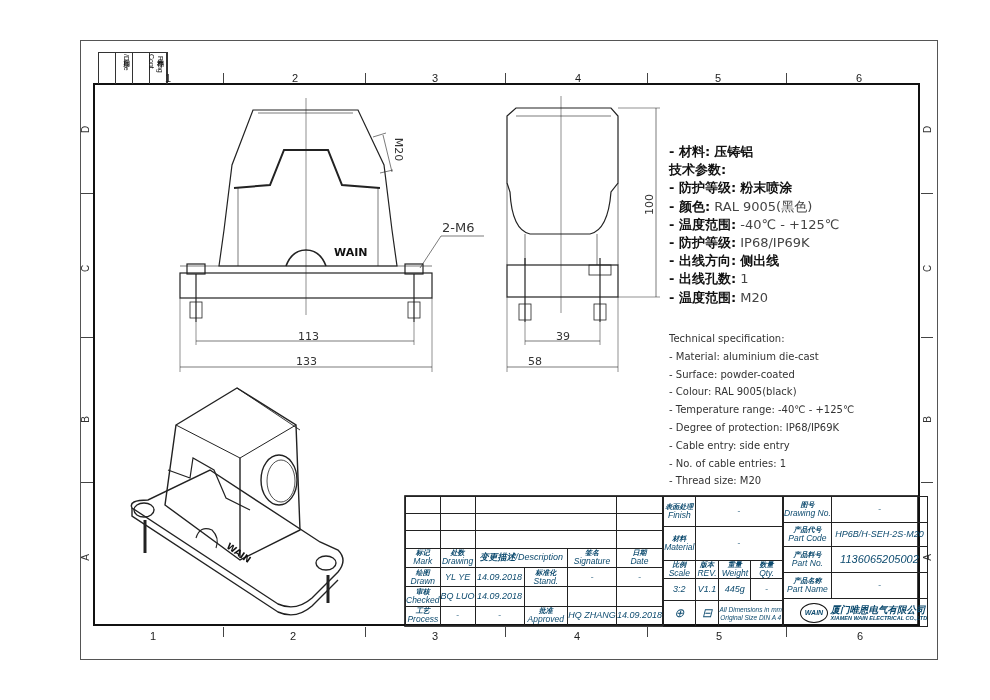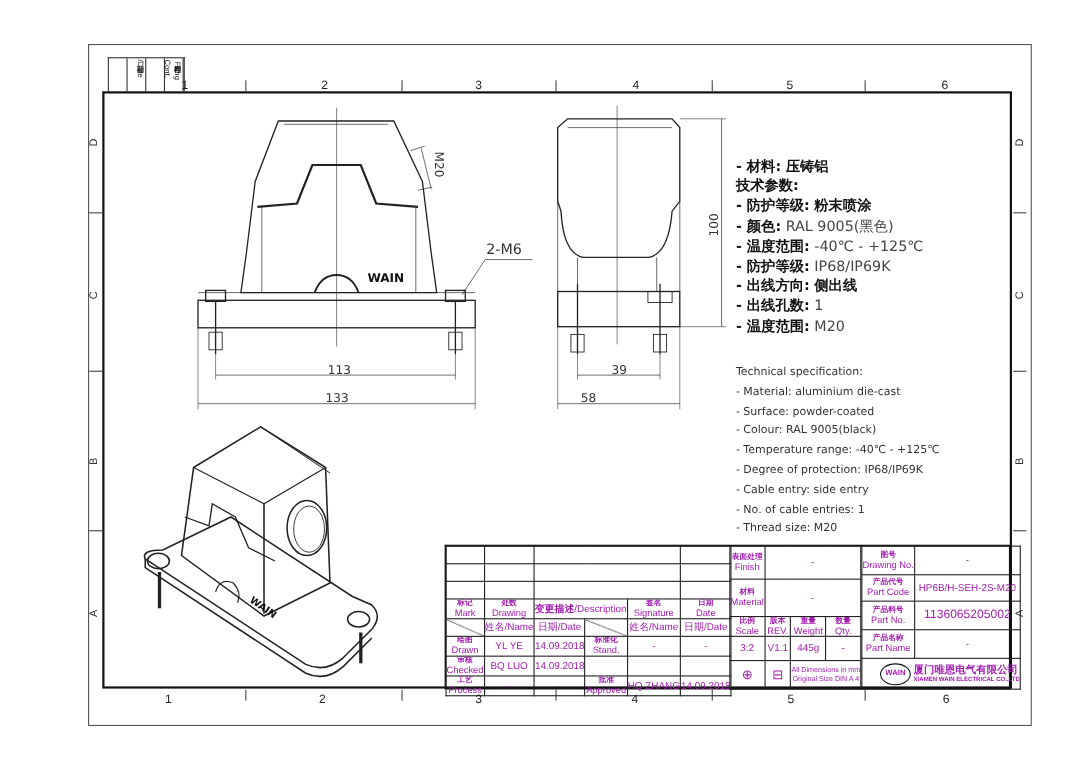--- a/index.html
+++ b/index.html
@@ -11,21 +11,21 @@
   .zone-letter{position:absolute;font-size:10px;color:#333;font-family:"Liberation Sans",sans-serif;transform:rotate(-90deg);}
   .vtick{position:absolute;height:1px;width:12px;background:#444;}
   .filing{position:absolute;left:98px;top:52px;height:31px;border:1px solid #333;border-bottom:none;display:flex;}
   .filing div{border-right:1px solid #333;writing-mode:vertical-rl;font-size:7px;padding:1px;width:14px;text-align:left;font-family:"Liberation Sans",sans-serif;}
   .spec-cn{position:absolute;left:669px;top:143px;font-size:13px;line-height:18.2px;font-family:"DejaVu Sans",sans-serif;}
   .spec-cn .row{white-space:nowrap;}
   .spec-cn b{font-weight:bold;}
   .spec-cn .val{color:#444;font-weight:normal;}
   .spec-en{position:absolute;left:669px;top:330px;font-size:10px;line-height:17.8px;color:#333;font-family:"DejaVu Sans",sans-serif;}
   .spec-en .row{white-space:nowrap;}
-  table.tb{position:absolute;border-collapse:collapse;font-family:"Liberation Sans",sans-serif;color:#a21caf;}
+  table.tb{position:absolute;border-collapse:collapse;font-family:"Liberation Sans",sans-serif;color:#0c4a6e;font-style:italic;}
   table.tb td{border:1px solid #222;padding:0;text-align:center;vertical-align:middle;font-size:9px;line-height:9px;overflow:hidden;white-space:nowrap;}
   .cn{display:block;font-weight:bold;font-size:7px;line-height:8px;}
   .en{display:block;font-size:8.5px;line-height:9px;}
   .big{font-size:11px;}
   .dim{position:absolute;font-size:11px;color:#333;font-family:"DejaVu Sans",sans-serif;}
   svg{position:absolute;left:0;top:0;}
 </style>
 </head>
 <body>
 
@@ -247,28 +247,20 @@
     <td>
           <span class="cn">签名</span>
           <span class="en">Signature</span>
         </td>
     <td>
           <span class="cn">日期</span>
           <span class="en">Date</span>
         </td>
   </tr>
   <tr style="height:16px">
-    <td colspan="1" style="background:linear-gradient(to top right,transparent 48%,#222 50%,transparent 52%);"></td>
-    <td colspan="1">姓名/Name</td>
-    <td>日期/Date</td>
-    <td style="background:linear-gradient(to top right,transparent 48%,#222 50%,transparent 52%);"></td>
-    <td>姓名/Name</td>
-    <td>日期/Date</td>
-  </tr>
-  <tr style="height:16px">
     <td>
           <span class="cn">绘图</span>
           <span class="en">Drawn</span>
         </td>
     <td class="big">YL  YE</td>
     <td>14.09.2018</td>
     <td>
           <span class="cn">标准化</span>
           <span class="en">Stand.</span>
         </td>

